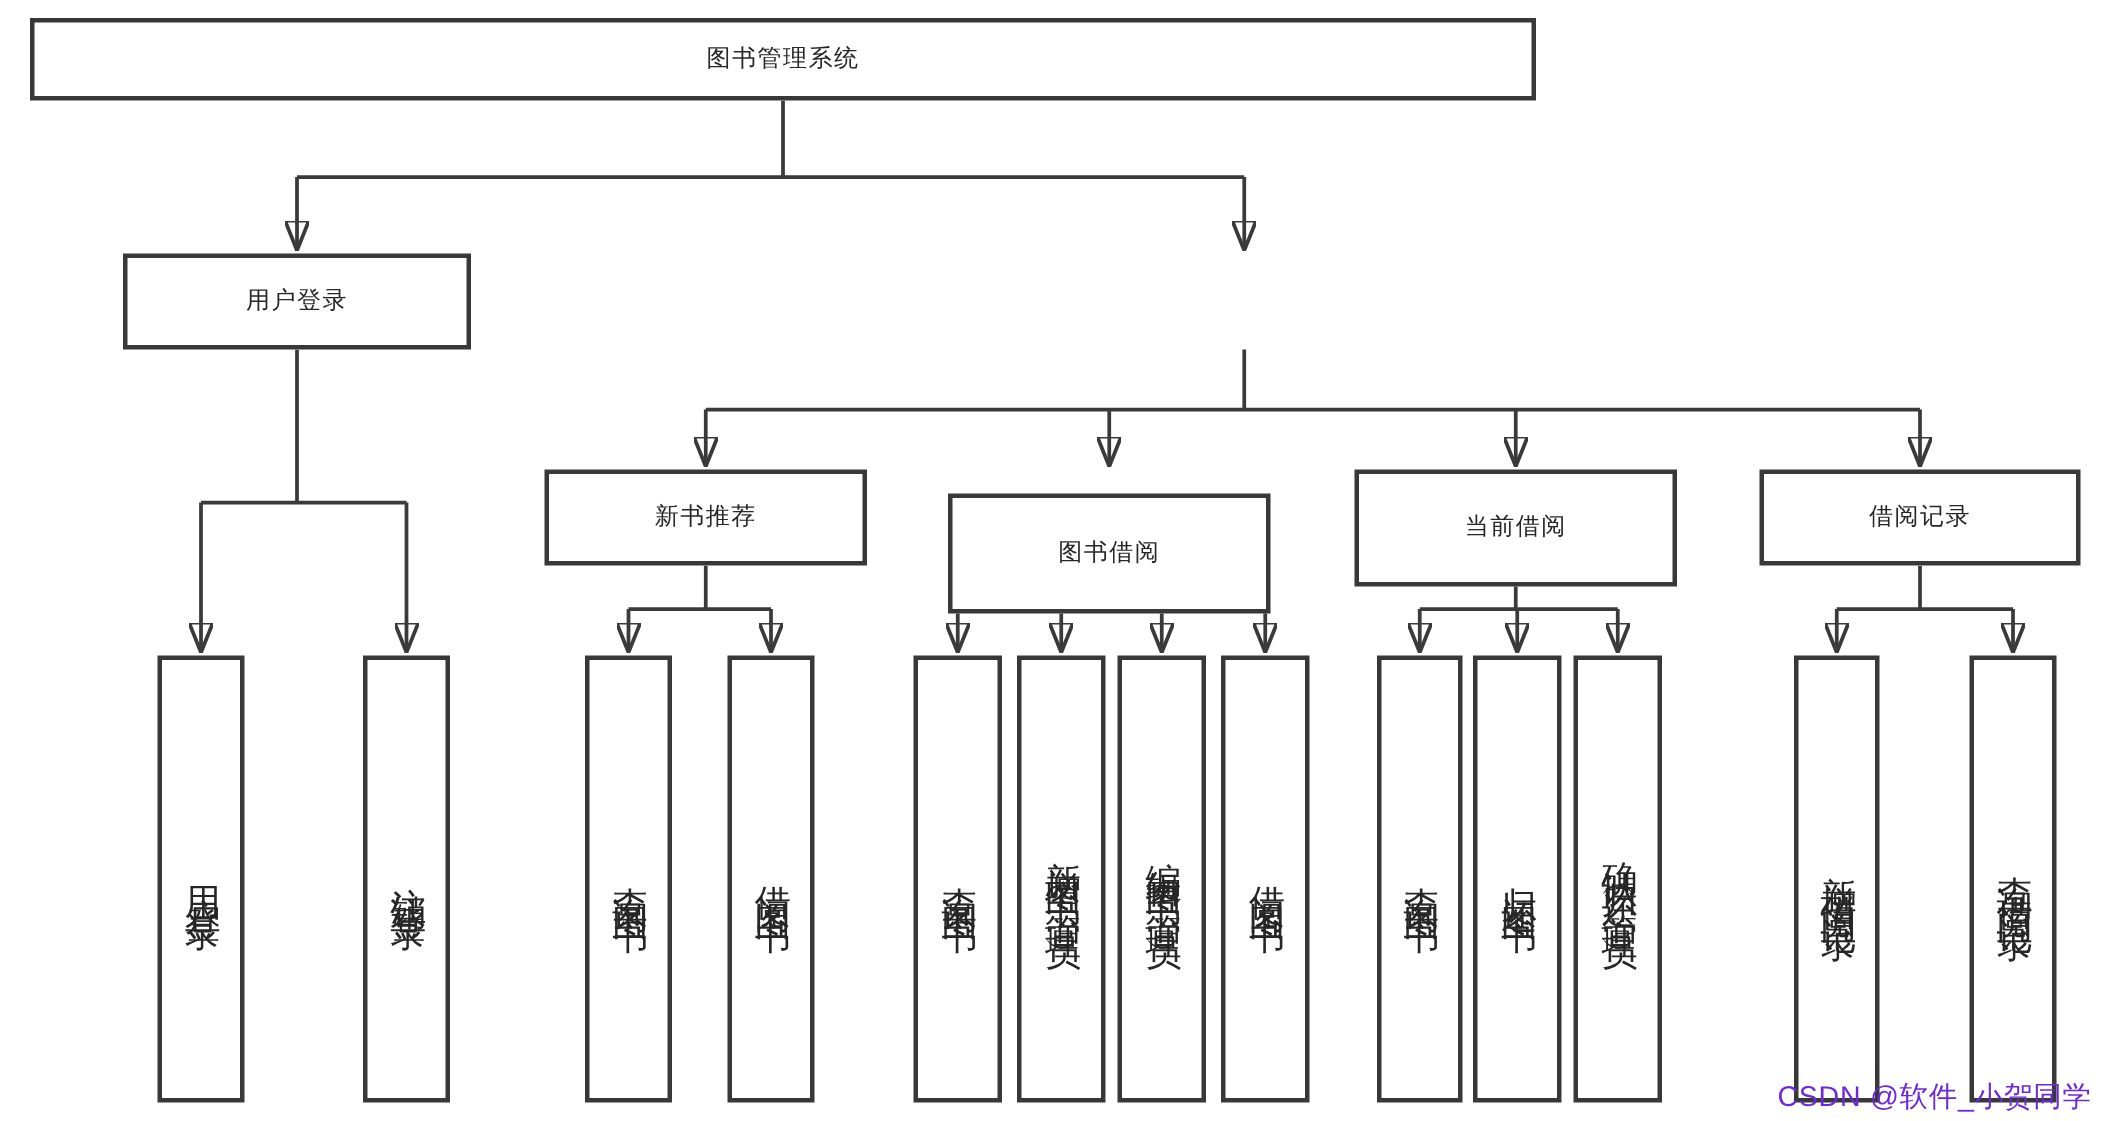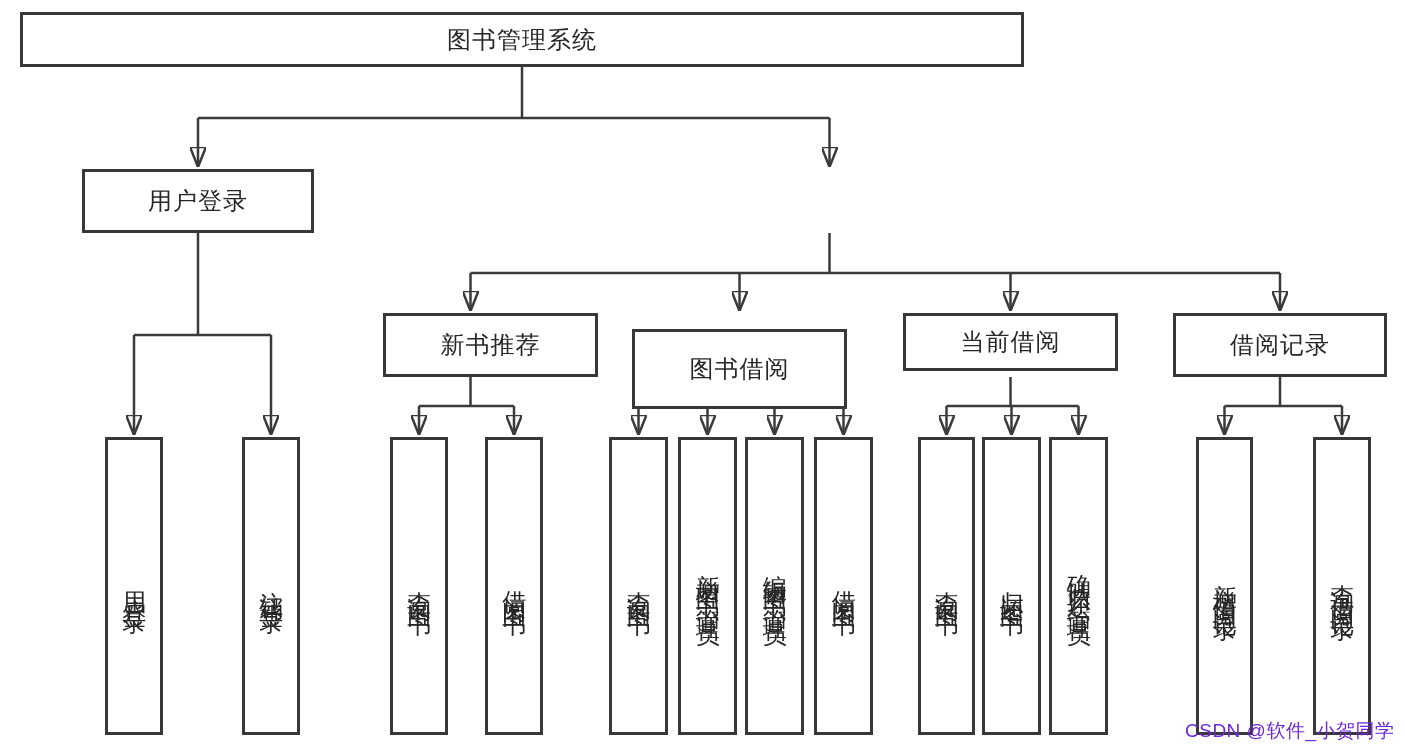--- a/index.html
+++ b/index.html
@@ -31,40 +31,40 @@
     box-sizing: border-box;
     border: 3px solid #383838;
     background: #ffffff;
     color: #262626;
     display: flex;
     align-items: center;
     justify-content: center;
     text-align: center;
   }
   .hbox {
-    font-size: 24px;
+    font-size: 16px;
     letter-spacing: 1px;
     line-height: 1;
   }
   .vbox {
     font-size: 24px;
     writing-mode: vertical-rl;
     text-orientation: mixed;
     letter-spacing: 7px;
     line-height: 1.1;
   }
   
   .n-root  { left: 20px;  top: 12px;  width: 1004px; height: 55px; }
   
   .n-login { left: 82px;  top: 169px; width: 232px; height: 64px; }
   .n-mgmt  { left: 712px; top: 169px; width: 235px; height: 64px; }
   
-  .n-rec   { left: 363px;  top: 313px; width: 215px; height: 64px; margin-left: 20px; }
+  .n-rec   { left: 363px;  top: 313px; width: 215px; height: 64px; }
   .n-bor   { left: 632px;  top: 329px; width: 215px; height: 80px; }
-  .n-cur   { left: 903px;  top: 313px; width: 215px; height: 58px; }
+  .n-cur   { left: 903px;  top: 313px; width: 215px; height: 78px; }
   .n-his   { left: 1173px; top: 313px; width: 214px; height: 64px; }
   
   .leaf { top: 437px; height: 298px; }
   .lf-1  { left: 105px;  width: 58px; }
   .lf-2  { left: 242px;  width: 58px; }
   .lf-3  { left: 390px;  width: 58px; }
   .lf-4  { left: 485px;  width: 58px; }
   .lf-5  { left: 609px;  width: 59px; }
   .lf-6  { left: 678px;  width: 59px; }
   .lf-7  { left: 745px;  width: 59px; }

